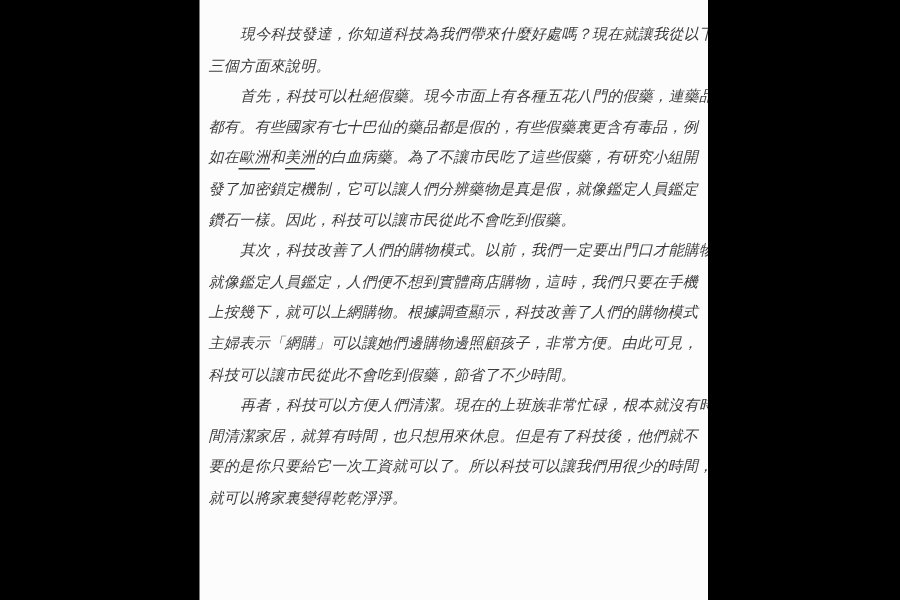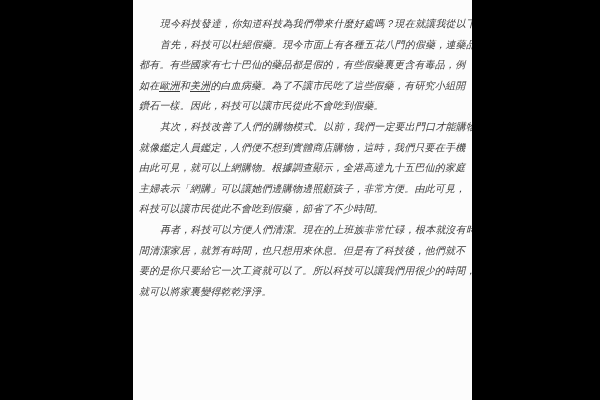--- a/index.html
+++ b/index.html
@@ -60,27 +60,29 @@
 </style>
 </head>
 <body>
 
 <div class="stage" style="background: rgb(0, 0, 0);">
   <div class="letterbox left"></div>
   <div class="letterbox right"></div>
   <div class="paper" style="background: rgb(252, 252, 252);">
     <div class="text-block" style="color: rgb(59, 59, 59);">
         <div class="line indent"><span>現今科技發達，你知道科技為我們帶來什麼好處嗎？現在就讓我從以下</span></div>
+        <div class="line"><span>三個方面來說明。</span></div>
         <div class="line indent"><span>首先，科技可以杜絕假藥。現今市面上有各種五花八門的假藥，連藥品</span></div>
         <div class="line"><span>都有。有些國家有七十巴仙的藥品都是假的，有些假藥裏更含有毒品，例</span></div>
         <div class="line"><span>如在</span><span class="u-place">歐洲</span><span>和</span><span class="u-place">美洲</span><span>的白血病藥。為了不讓市民吃了這些假藥，有研究小組開</span></div>
+        <div class="line"><span>發了加密鎖定機制，它可以讓人們分辨藥物是真是假，就像鑑定人員鑑定</span></div>
         <div class="line"><span>鑽石一樣。因此，科技可以讓市民從此不會吃到假藥。</span></div>
         <div class="line indent"><span>其次，科技改善了人們的購物模式。以前，我們一定要出門口才能購物。</span></div>
         <div class="line"><span>就像鑑定人員鑑定，人們便不想到實體商店購物，這時，我們只要在手機</span></div>
-        <div class="line"><span>由此可見，就可以上網購物。根據調查顯示，全港高達九十五巴仙的家庭</span></div>
+        <div class="line"><span>上按幾下，就可以上網購物。根據調查顯示，科技改善了人們的購物模式</span></div>
         <div class="line"><span>主婦表示「網購」可以讓她們邊購物邊照顧孩子，非常方便。由此可見，</span></div>
         <div class="line"><span>科技可以讓市民從此不會吃到假藥，節省了不少時間。</span></div>
         <div class="line indent"><span>再者，科技可以方便人們清潔。現在的上班族非常忙碌，根本就沒有時</span></div>
         <div class="line"><span>間清潔家居，就算有時間，也只想用來休息。但是有了科技後，他們就不</span></div>
         <div class="line"><span>要的是你只要給它一次工資就可以了。所以科技可以讓我們用很少的時間，</span></div>
         <div class="line"><span>就可以將家裏變得乾乾淨淨。</span></div>
       </div>
   </div>
 </div>
 

